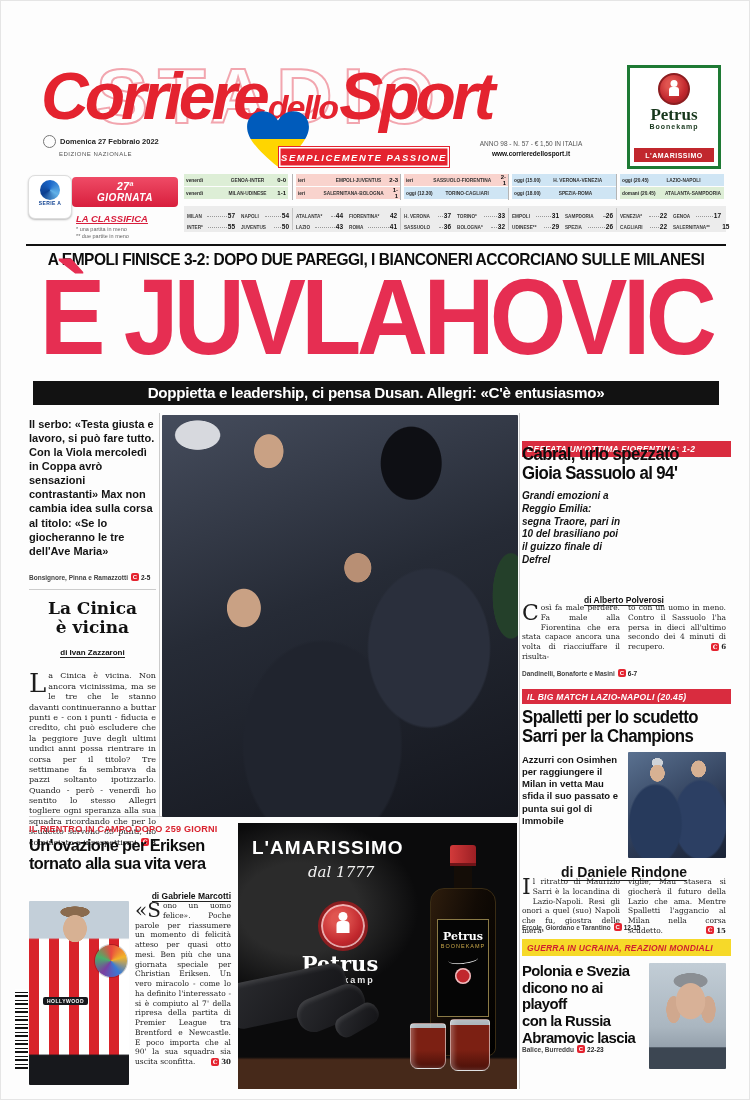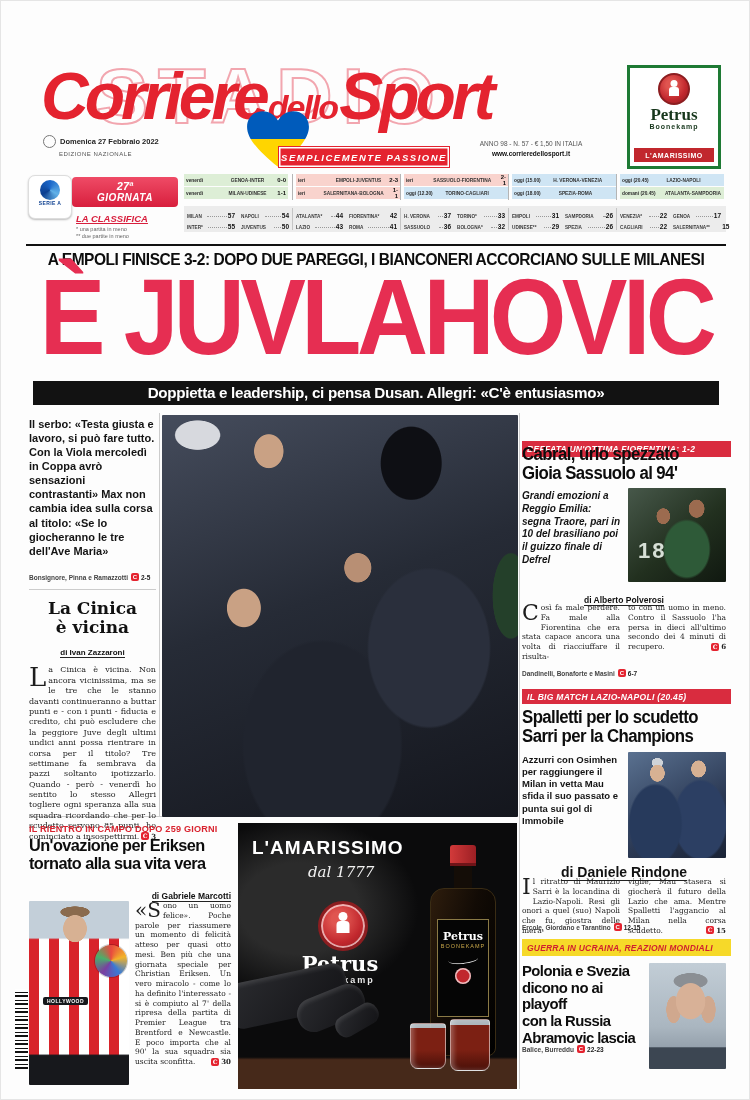--- a/index.html
+++ b/index.html
@@ -396,43 +396,40 @@
         <span>2-5</span>
       </span>
   </div>
   <div class="abs hline" style="left:28px;top:588px;width:127px;"></div>
 
   <div class="abs" style="left:28px;top:598px;width:127px;">
     <div class="ed-title">
       <div>La Cinica</div>
       <div>è vicina</div>
     </div>
-    <div style="text-align:center;margin:5px 0 6px;">
+    <div style="text-align:center;margin:5px 0 12px;">
       <span class="byline" style="font-size:8px;">di Ivan Zazzaroni</span>
     </div>
     <div class="serif" style="font-size:8px;line-height:1.3;">
       <span class="dropcap">L</span><span>a Cinica è vicina. Non ancora vicinissima, ma se le tre che le stanno davanti continueranno a buttar punti e - con i punti - fiducia e credito, chi può escludere che la peggiore Juve degli ultimi undici anni possa rientrare in corsa per il titolo? Tre settimane fa sembrava da pazzi soltanto ipotizzarlo. Quando - però - venerdì ho sentito lo stesso Allegri togliere ogni speranza alla sua squadra ricordando che per lo scudetto servono 85 punti, ho cominciato a insospettirmi.</span>
       <span class="pbadge" style="float:right;">
           <i class="c-ico">C</i>
           <span style="font-size:7px;">3</span>
         </span>
     </div>
   </div>
 
   <div class="ph main-photo"></div>
 
   <div class="abs secbar" style="left:521px;top:440px;width:204px;height:16px;">BEFFATA UN'OTTIMA FIORENTINA: 1-2</div>
   <div class="abs sechl" style="left:521px;top:444px;width:208px;font-size:17.5px;">
     <div>Cabral, urlo spezzato</div>
     <div>Gioia Sassuolo al 94'</div>
   </div>
   <div class="abs intro-bold" style="left:521px;top:489px;width:100px;font-size:10px;font-style:italic;">Grandi emozioni a Reggio Emilia: segna Traore, pari in 10 del brasiliano poi il guizzo finale di Defrel</div>
-  <div class="ph sas-photo" style="left:627px;top:487px;width:98px;height:94px;">
-    <div class="sas-num">18</div>
-  </div>
   <div class="abs" style="left:521px;top:588px;width:204px;text-align:center;">
     <span class="byline" style="font-size:8.5px;">di Alberto Polverosi</span>
   </div>
   <div class="abs" style="left:521px;top:602px;width:204px;display:flex;gap:8px;">
     <div class="serif" style="font-size:7.5px;line-height:1.3;width:98px;">
       <span class="dropcap" style="font-size:22px;">C</span><span>osì fa male perdere. Fa male alla Fiorentina che era stata capace ancora una volta di riacciuffare il risulta-</span>
     </div>
     <div class="serif" style="font-size:7.5px;line-height:1.3;width:98px;">
       <span>to con un uomo in meno. Contro il Sassuolo l'ha persa in dieci all'ultimo secondo dei 4 minuti di recupero.</span>
       <span class="pbadge" style="float:right;">

